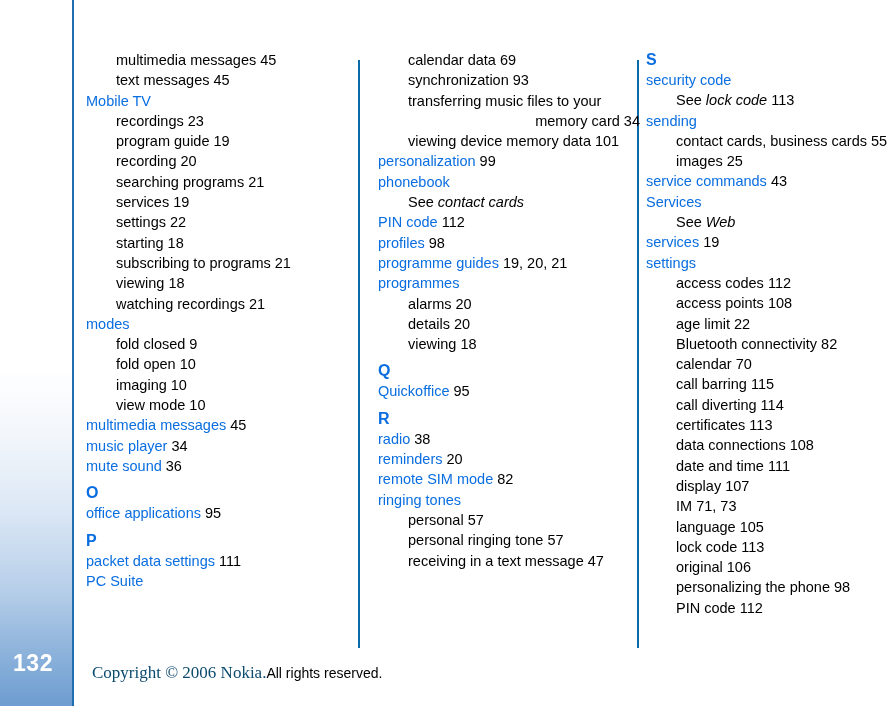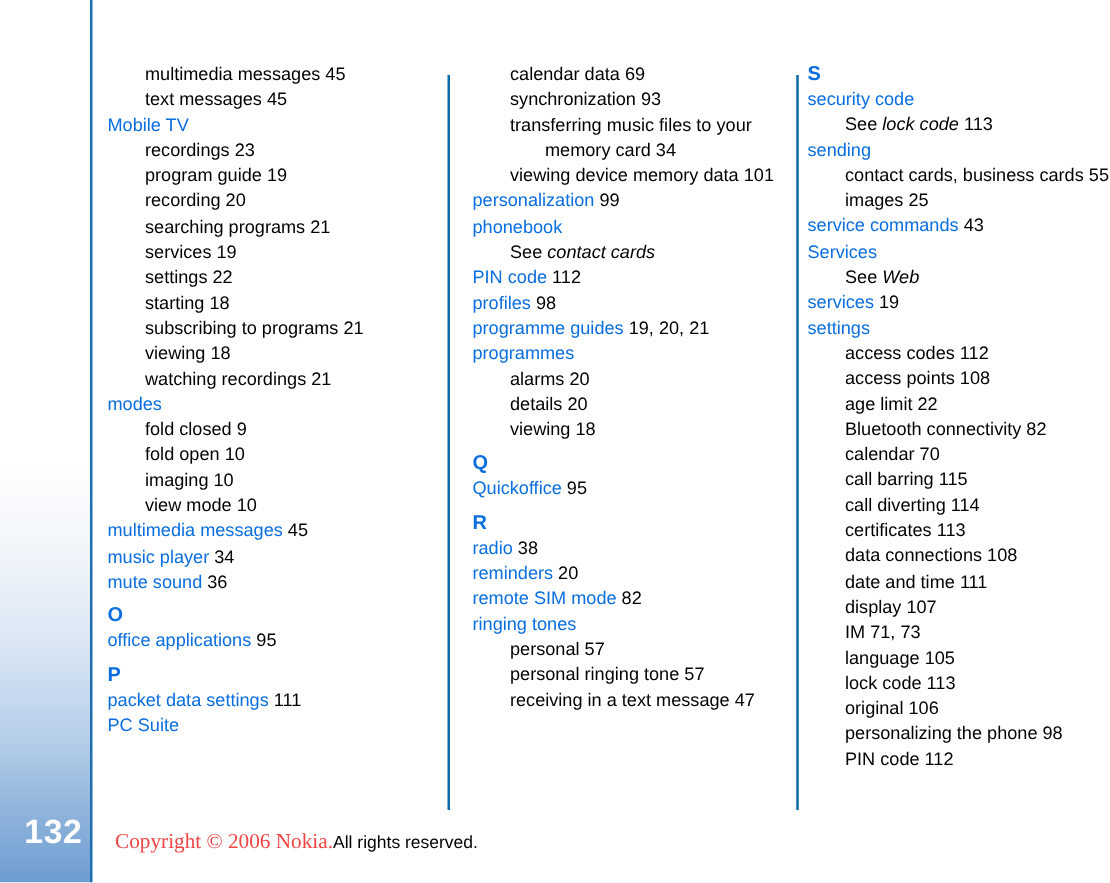--- a/index.html
+++ b/index.html
@@ -37,40 +37,40 @@
     top: 0;
     width: 2px;
     height: 706px;
     background: #1f6fb0;
   }
   #page-number {
     position: absolute;
     left: 0;
     top: 652px;
     width: 66px;
-    text-align: right;
+    text-align: center;
     color: #ffffff;
-    font-size: 27px;
+    font-size: 23px;
     font-weight: bold;
     letter-spacing: 0.5px;
     line-height: 1;
     font-family: "Liberation Sans", sans-serif;
   }
 
   
   #footer {
     position: absolute;
     left: 92px;
     top: 663px;
     white-space: nowrap;
   }
   #footer .cp-serif {
     font-family: "Liberation Serif", serif;
     font-size: 17px;
-    color: #ef4444;
+    color: #0c4a6e;
   }
   #footer .cp-sans {
     font-family: "Liberation Sans", sans-serif;
     font-size: 14px;
     color: #000000;
   }
 
   
   #index-body {
     position: absolute;
@@ -127,20 +127,21 @@
     text-indent: 0;
   }
   .sub.wrapped {
     white-space: normal;
     padding-left: 30px;
     text-indent: 0;
   }
   .sub.wrapped .cont {
     display: block;
     padding-left: 28px;
+    text-align: right;
   }
   .sub .see-ref {
     font-style: italic;
   }
   .sub .pg {
     font-style: normal;
     color: #000000;
   }
 </style>
 </head>

